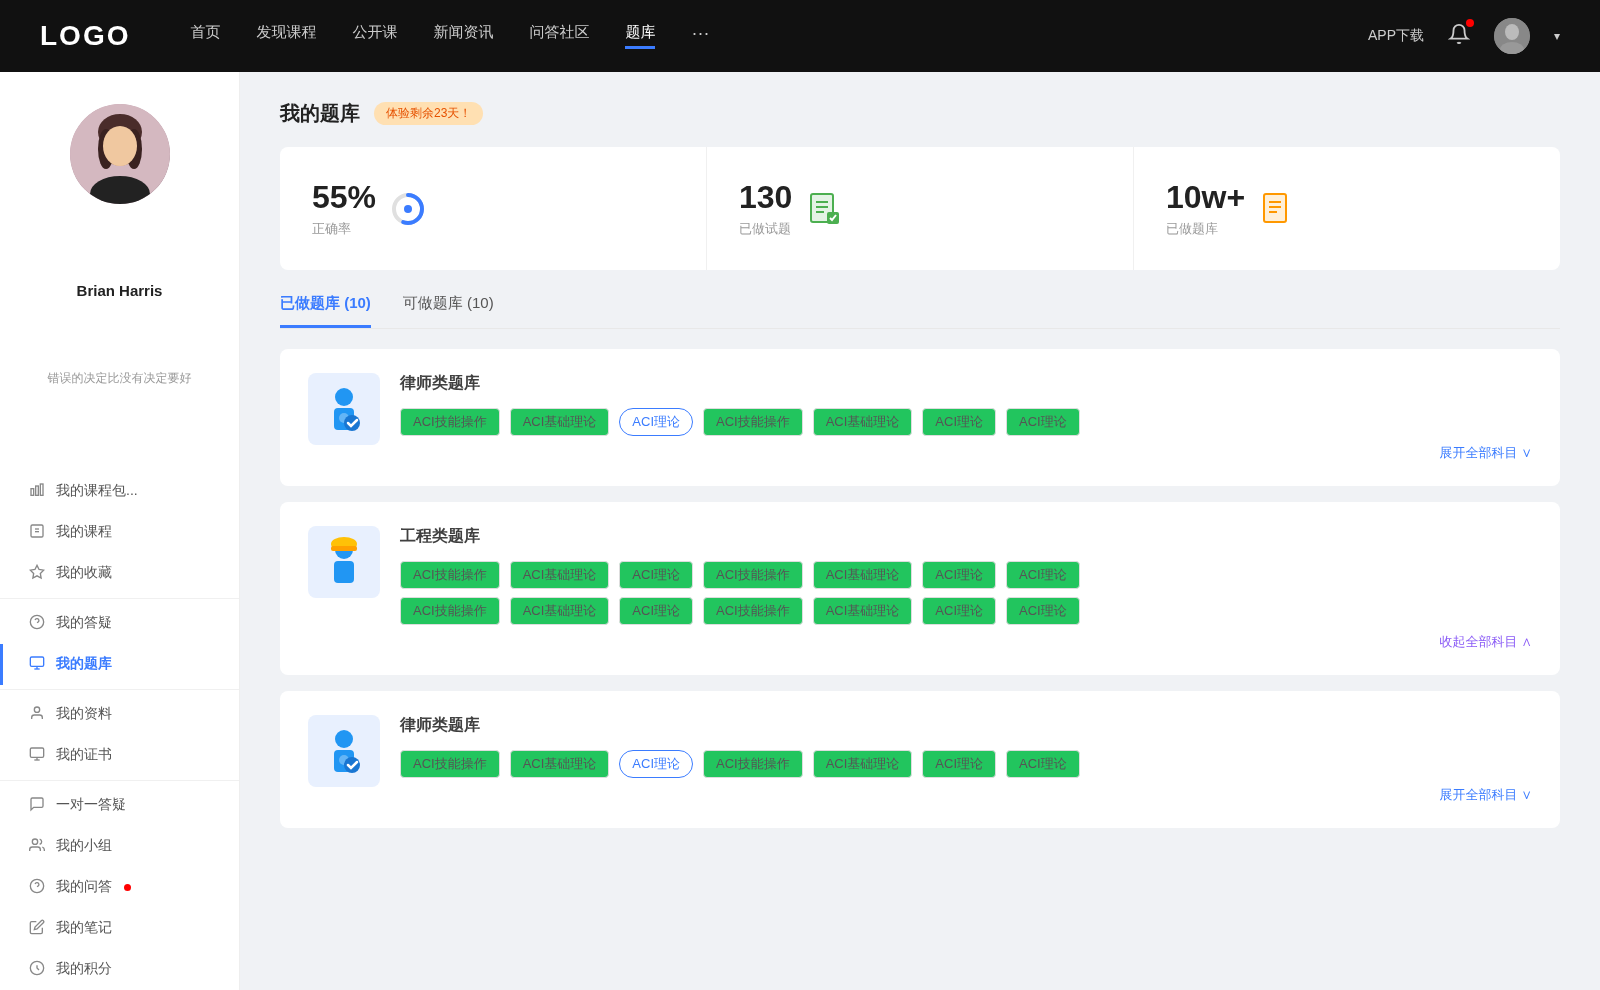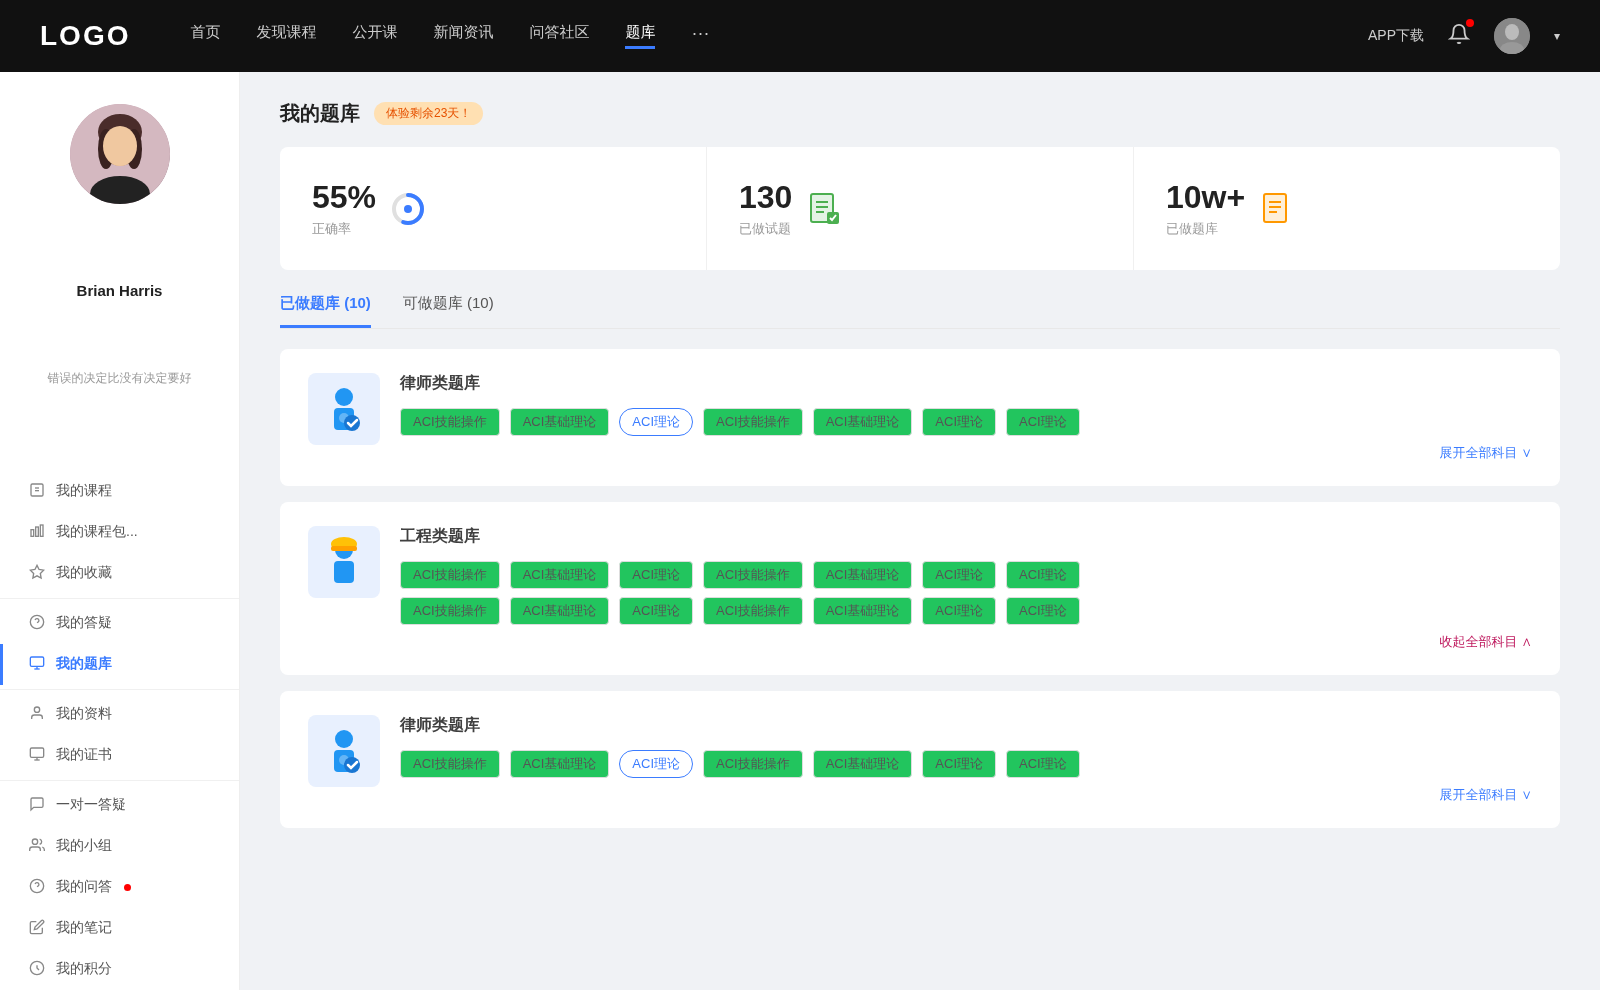--- a/index.html
+++ b/index.html
@@ -292,21 +292,21 @@
     .expand-link {
       text-align: right;
       font-size: 13px;
       color: #3b7cff;
       cursor: pointer;
       margin-top: 6px;
     }
     .collapse-link {
       text-align: right;
       font-size: 13px;
-      color: #be185d;
+      color: #8b5cf6;
       cursor: pointer;
       margin-top: 6px;
     }
   </style>
 </head>
 <body>
 
 <nav class="navbar">
   <div class="navbar-logo">LOGO</div>
   <div class="navbar-nav">
@@ -358,36 +358,36 @@
       </div>
     </div>
     <div class="sidebar-name">Brian Harris</div>
     <div class="sidebar-motto">错误的决定比没有决定要好</div>
 
     <nav class="sidebar-nav">
 
       <div class="sidebar-item">
         <span class="sidebar-icon">
           <svg width="16" height="16" viewBox="0 0 24 24" fill="none" stroke="#888" stroke-width="2">
+              <rect x="3" y="10" width="4" height="10"></rect>
+              <rect x="10" y="6" width="4" height="14"></rect>
+              <rect x="17" y="3" width="4" height="17"></rect>
+            </svg>
+        </span>
+        <span>我的课程包...</span>
+      </div>
+      <div class="sidebar-item">
+        <span class="sidebar-icon">
+          <svg width="16" height="16" viewBox="0 0 24 24" fill="none" stroke="#888" stroke-width="2">
               <rect x="3" y="3" width="18" height="18" rx="2"></rect>
               <line x1="9" y1="9" x2="15" y2="9"></line>
               <line x1="9" y1="13" x2="15" y2="13"></line>
             </svg>
         </span>
         <span>我的课程</span>
-      </div>
-      <div class="sidebar-item">
-        <span class="sidebar-icon">
-          <svg width="16" height="16" viewBox="0 0 24 24" fill="none" stroke="#888" stroke-width="2">
-              <rect x="3" y="10" width="4" height="10"></rect>
-              <rect x="10" y="6" width="4" height="14"></rect>
-              <rect x="17" y="3" width="4" height="17"></rect>
-            </svg>
-        </span>
-        <span>我的课程包...</span>
       </div>
       <div class="sidebar-item">
         <span class="sidebar-icon">
           <svg width="16" height="16" viewBox="0 0 24 24" fill="none" stroke="#888" stroke-width="2">
               <polygon points="12 2 15.09 8.26 22 9.27 17 14.14 18.18 21.02 12 17.77 5.82 21.02 7 14.14 2 9.27 8.91 8.26 12 2"></polygon>
             </svg>
         </span>
         <span>我的收藏</span>
       </div>
       <hr class="sidebar-divider">

